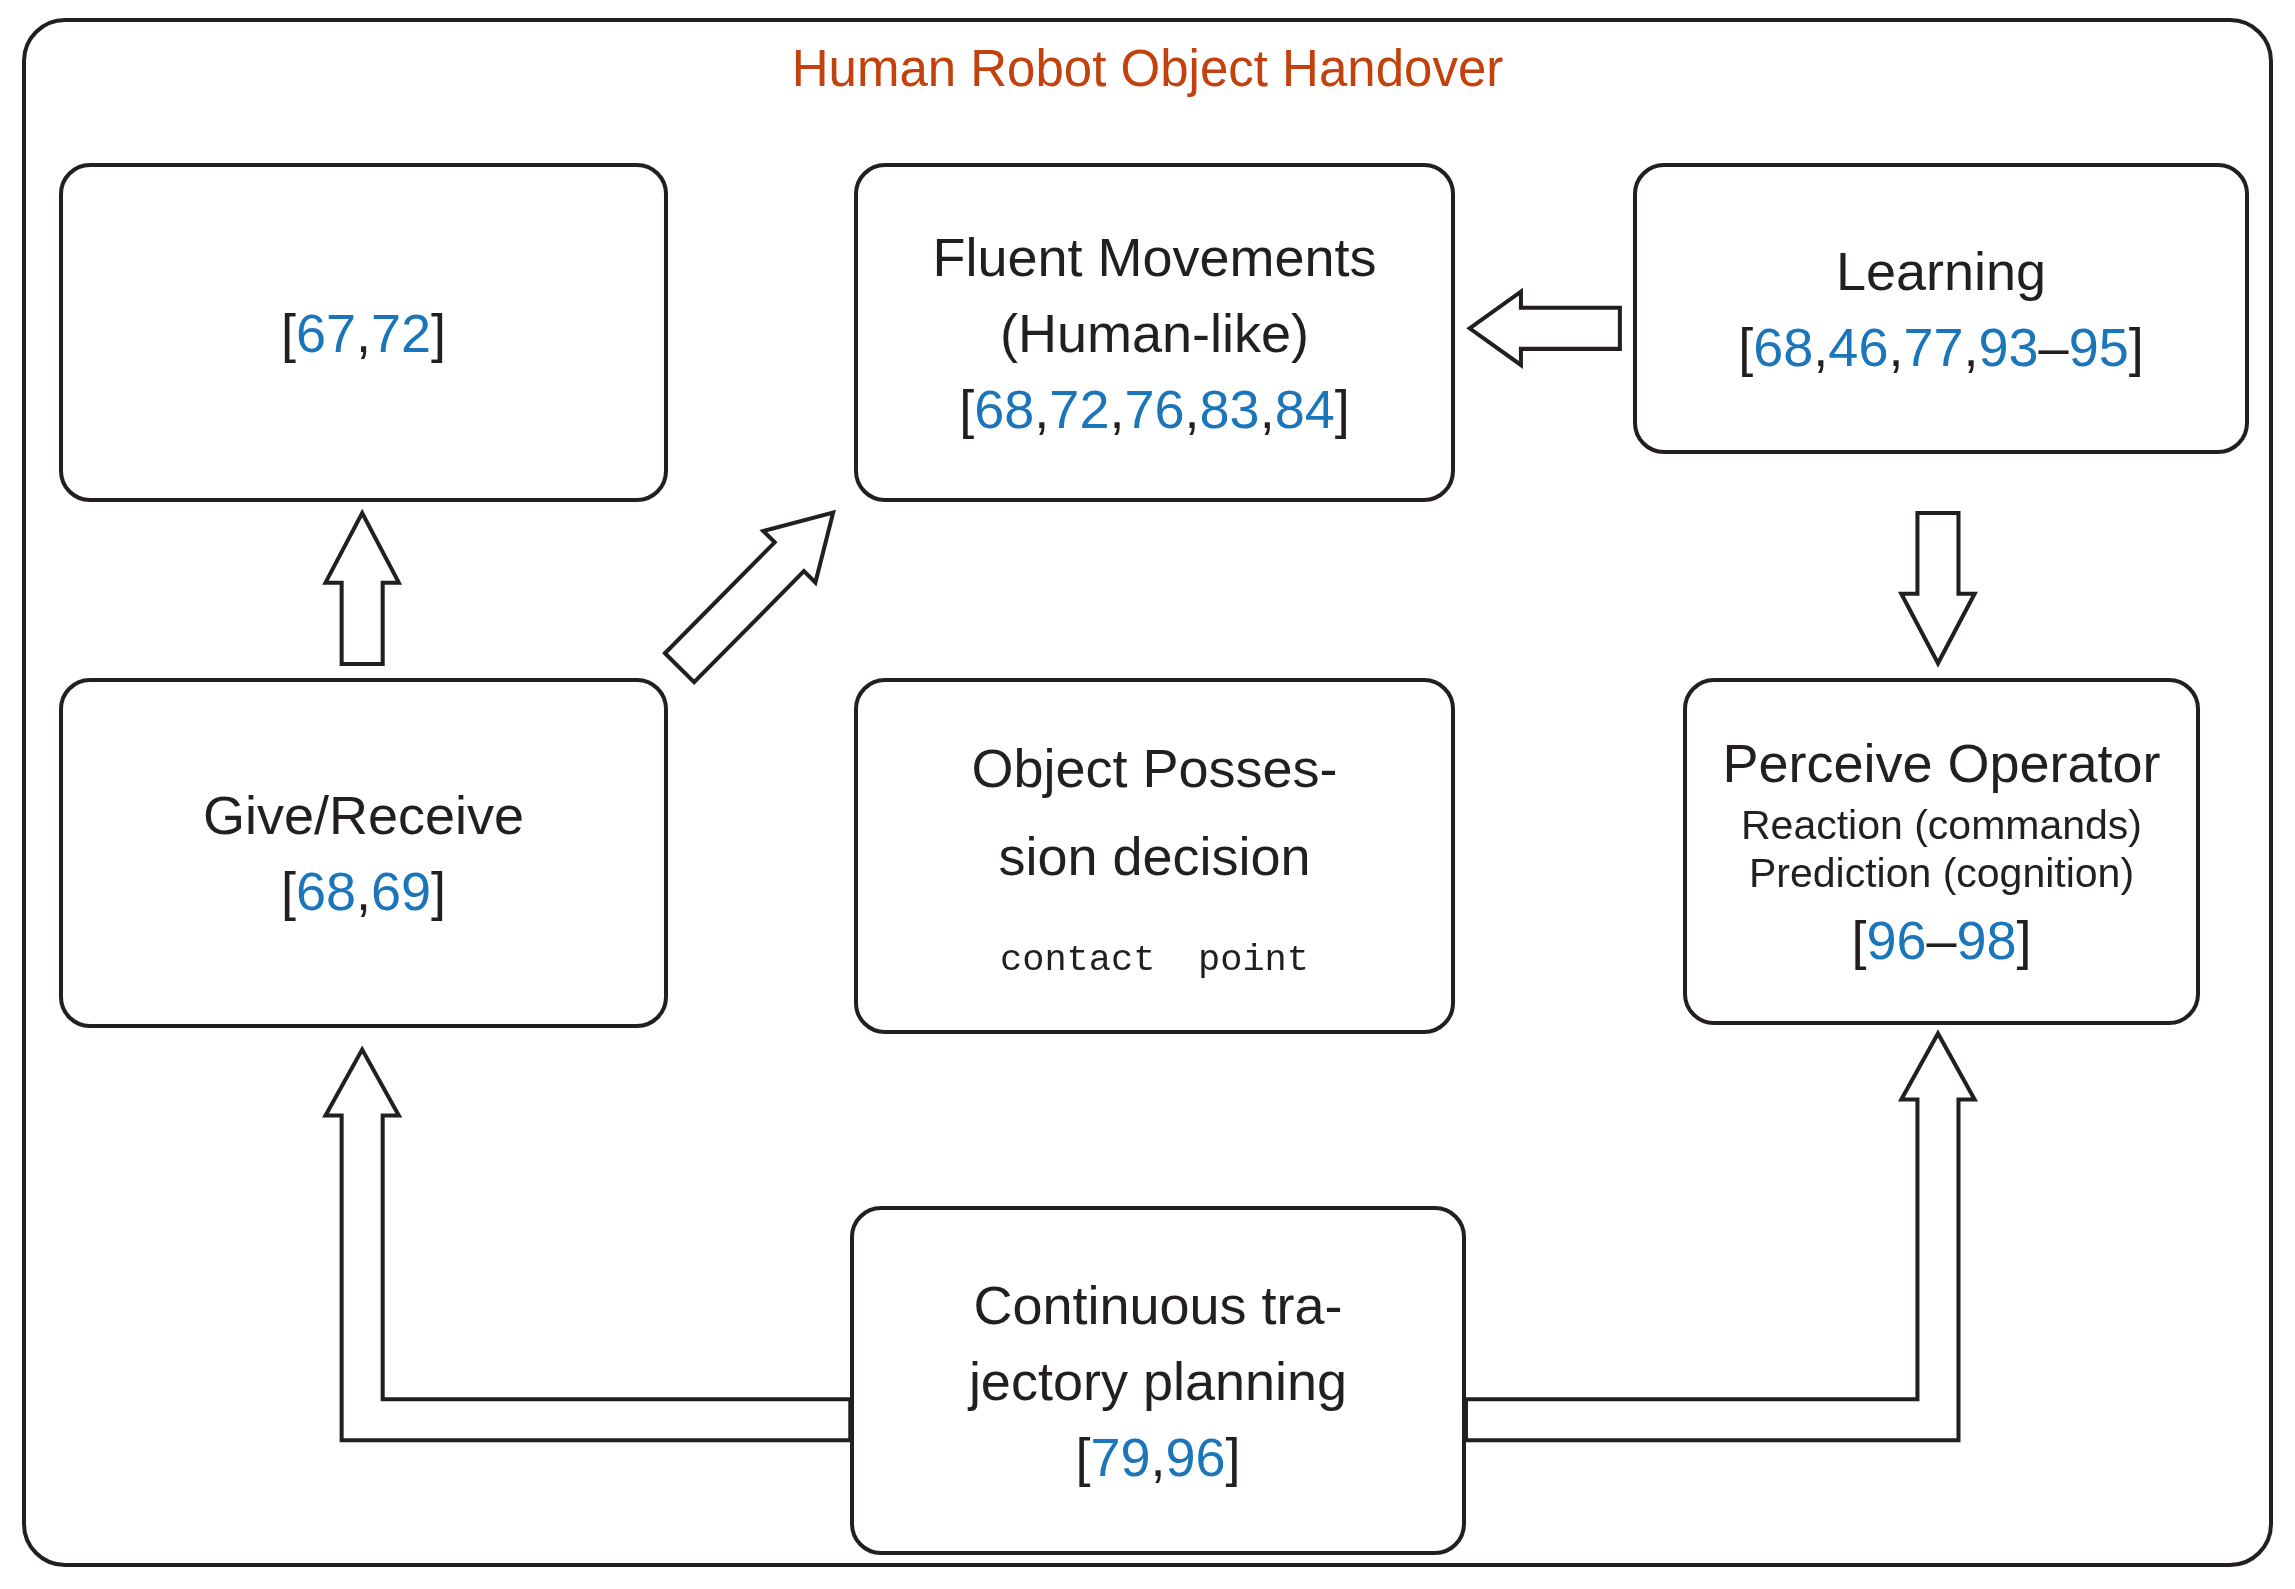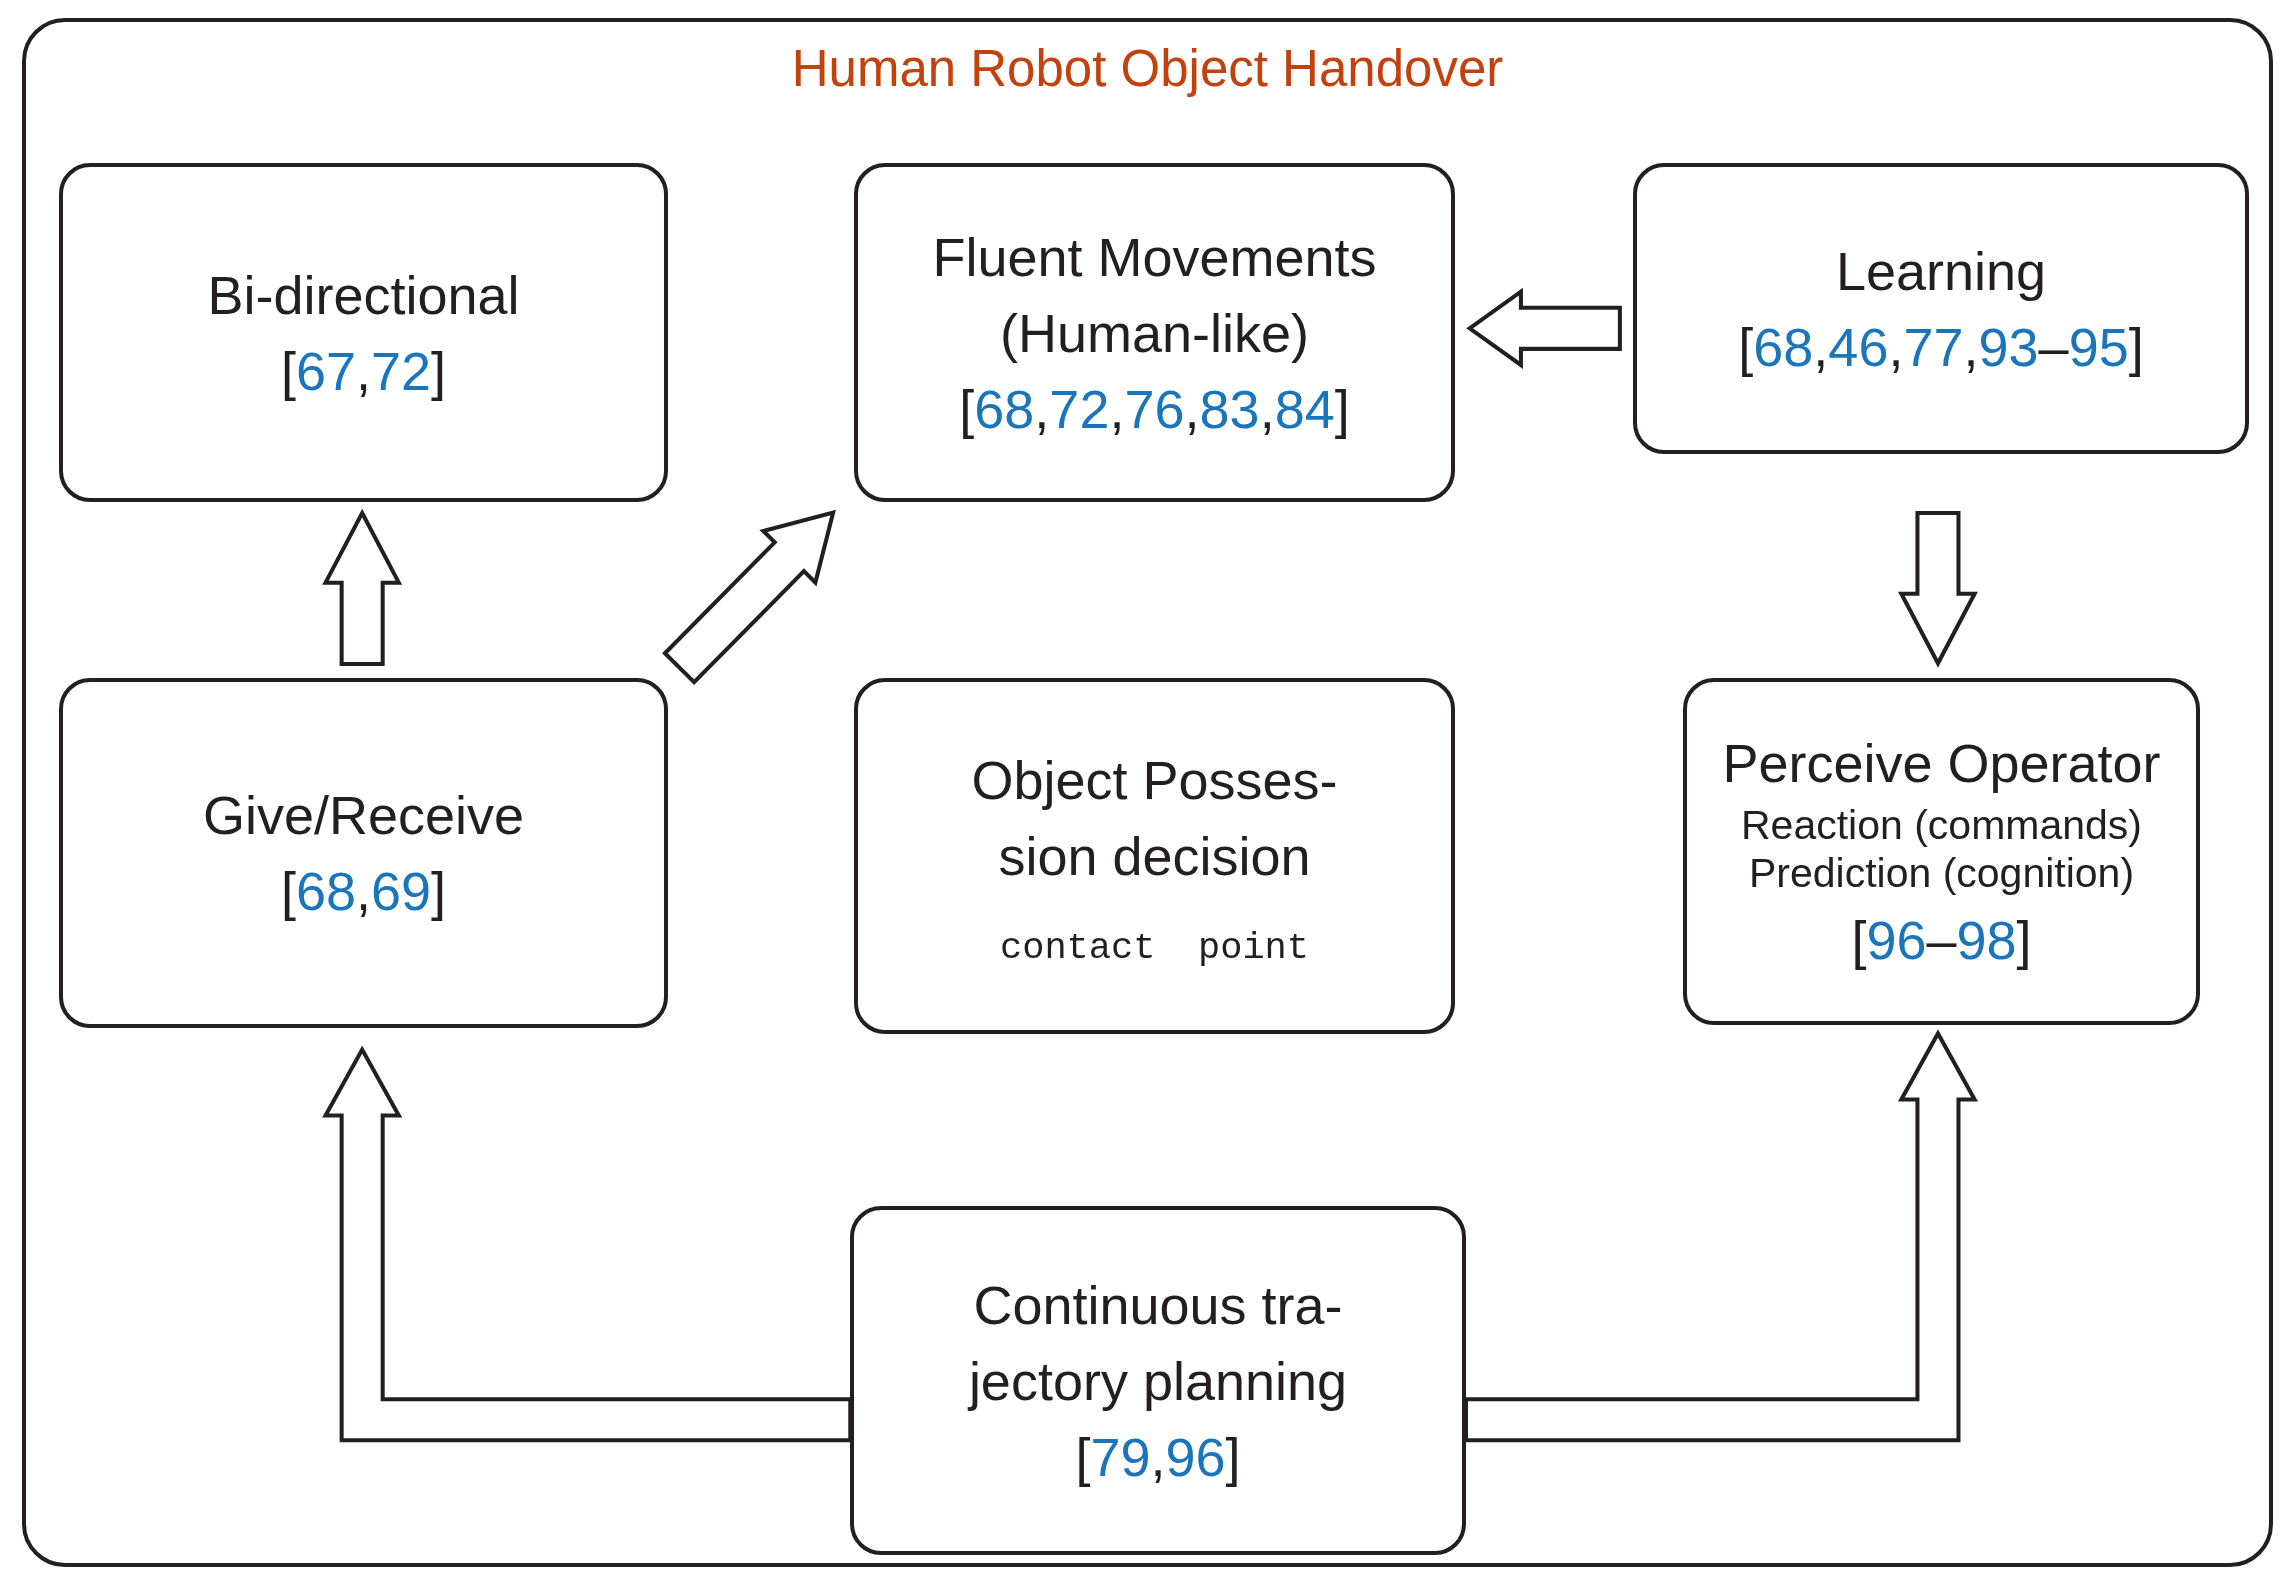--- a/index.html
+++ b/index.html
@@ -27,21 +27,21 @@
   .note{font-family:Liberation Mono, monospace;font-size:37px;
         line-height:44px;margin-top:32px;word-spacing:0.55em;}
   .cite{white-space:nowrap;}
   .cite .num{color:var(--cite,#1b75bb);}
   .gap-top{margin-top:4.4px;}
   
   .box-bi         {left:59px;   top:163px;  width:609px; height:339px;}
   .box-fluent     {left:854px; top:163px;  width:601px; height:339px;}
   .box-learning   {left:1633px; top:163px;  width:616px; height:291px;}
   .box-give       {left:59px;   top:678px;  width:609px; height:350px;}
-  .box-object     {left:854px; top:678px;  width:601px; height:356px;}
+  .box-object     {left:854px; top:678px;  width:601px; height:356px;gap:12px;}
   .box-perceive   {left:1683px; top:678px;  width:517px; height:347px;}
   .box-continuous {left:850px; top:1206px; width:616px; height:349px;}
 </style>
 </head>
 <body>
 
 <div class="canvas">
 
   <div class="outer-frame"></div>
 
@@ -56,21 +56,20 @@
     <polygon points="2005,448 2075,398 2075,420 2210,420 2210,476 2075,476 2075,498"></polygon>
 
     <polygon transform="translate(927,911) rotate(-45.3)" points="0,-28 213,-28 213,-50 298,0 213,50 213,28 0,28"></polygon>
 
     <polygon points="1160,1909 522,1909 522,1522 544,1522 494,1432 444,1522 466,1522 466,1965 1160,1965"></polygon>
 
     <polygon points="2000,1909 2616,1909 2616,1500 2594,1500 2644,1410 2694,1500 2672,1500 2672,1965 2000,1965"></polygon>
   </svg>
 
   <div class="box box-bi">
-    <div class="line">Bi-directional</div>
     <div class="line cite">[<span class="num">67</span>,<span class="num">72</span>]</div>
   </div>
 
   <div class="box box-fluent">
     <div class="line">Fluent Movements</div>
     <div class="line">(Human-like)</div>
     <div class="line cite">[<span class="num">68</span>,<span class="num">72</span>,<span class="num">76</span>,<span class="num">83</span>,<span class="num">84</span>]</div>
   </div>
 
   <div class="box box-learning">

